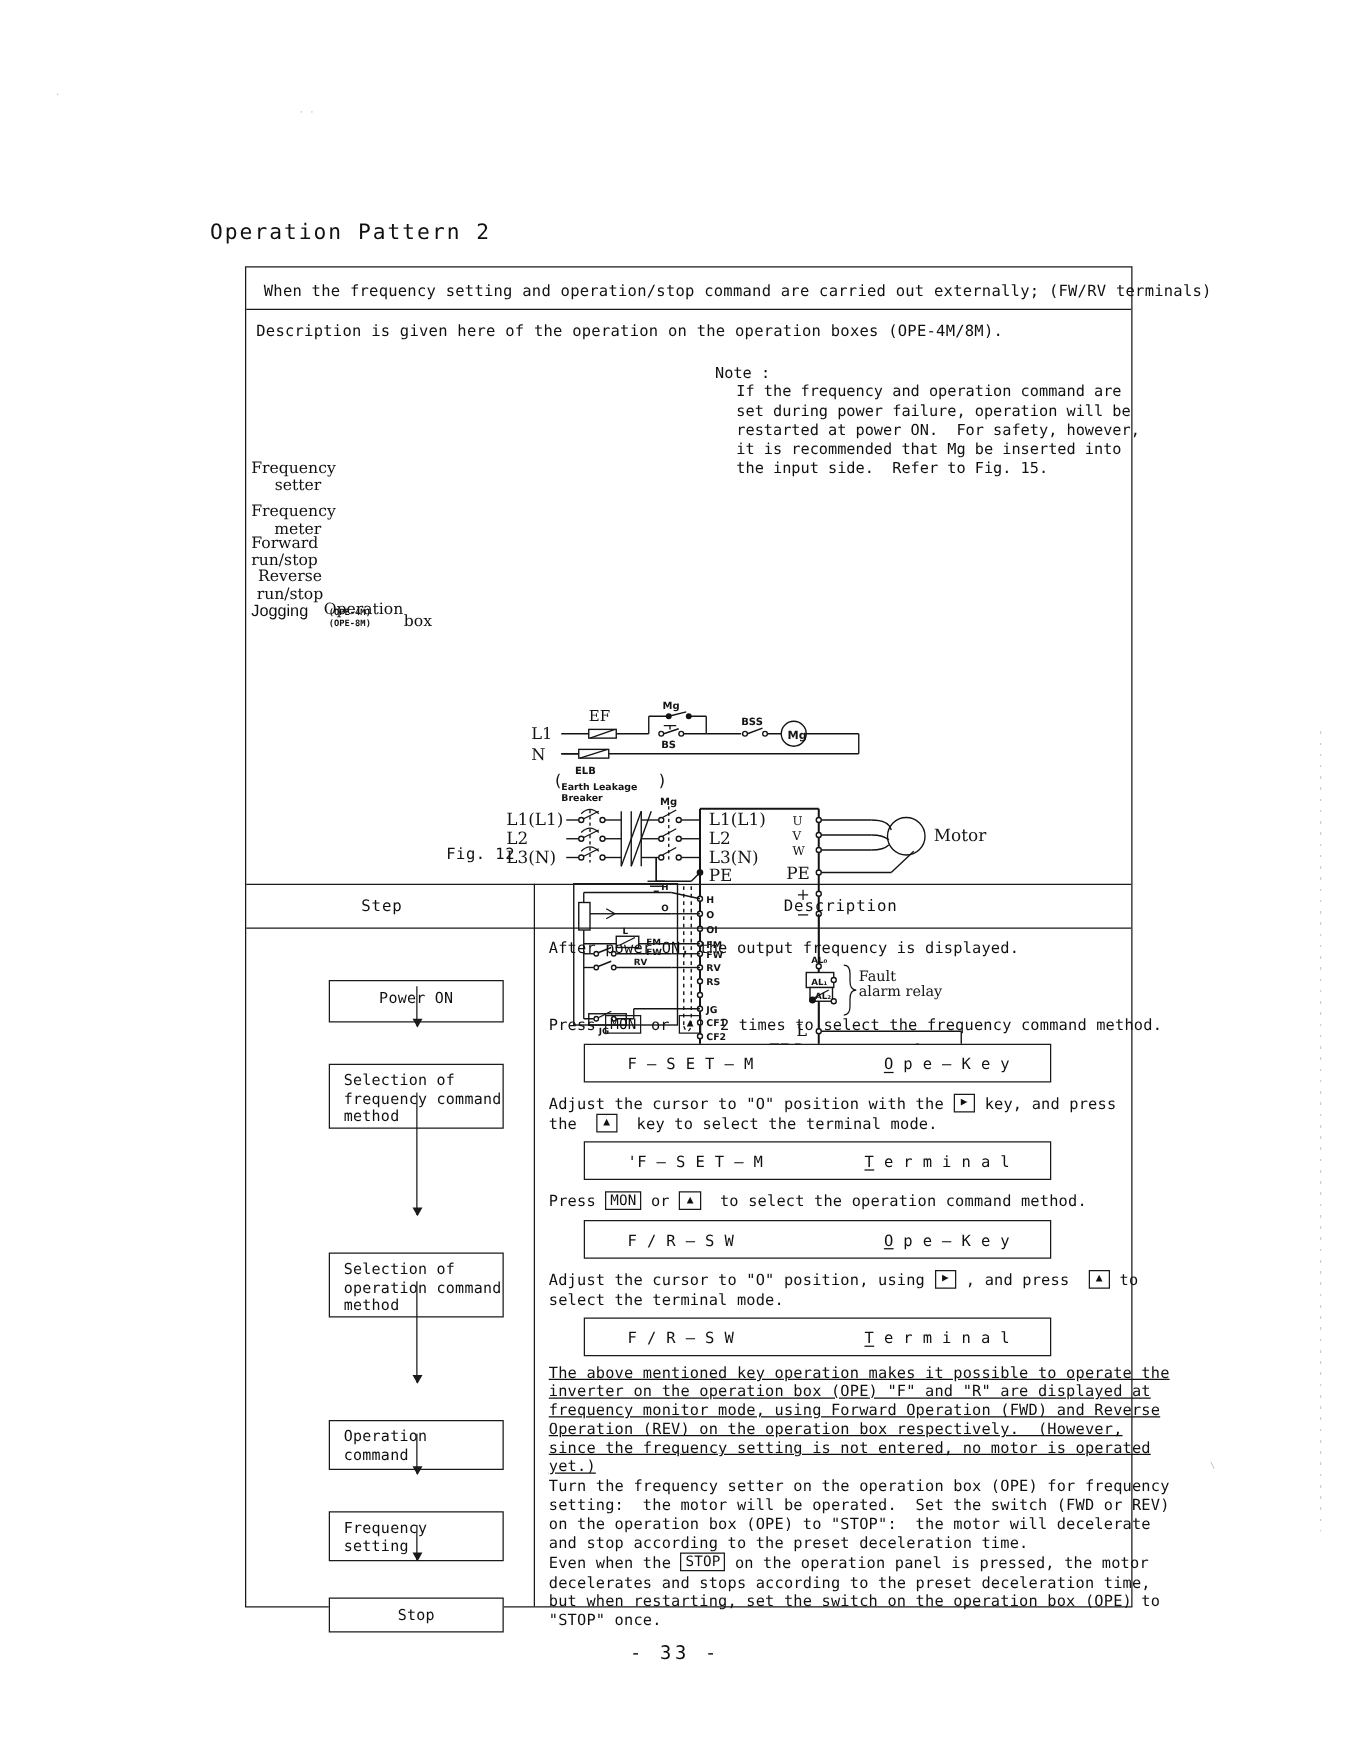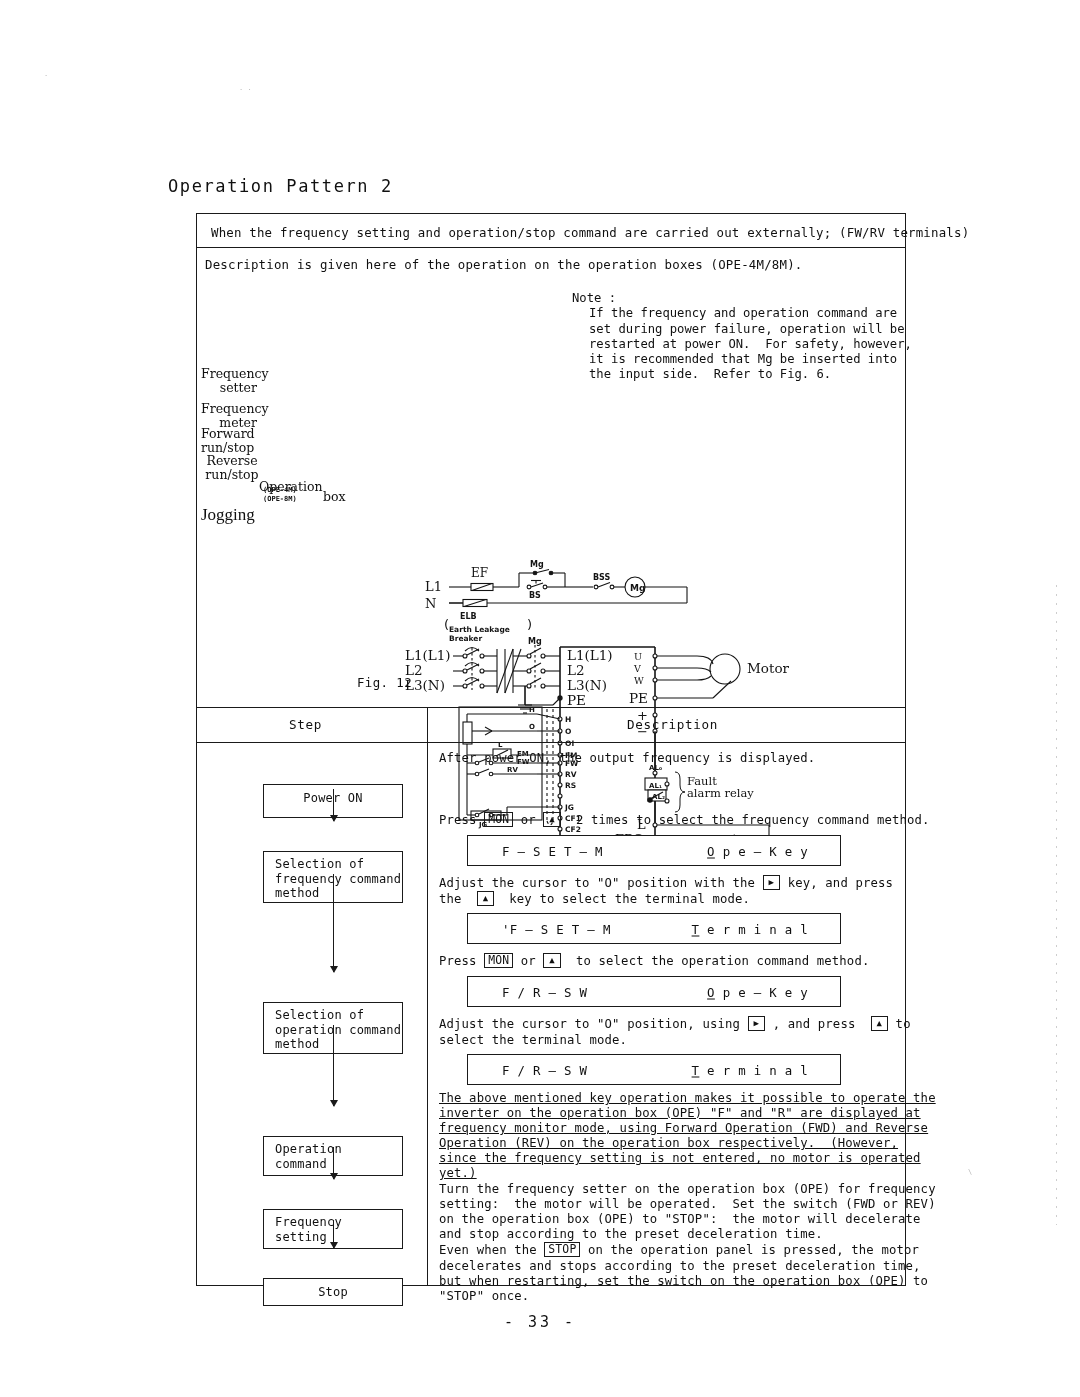--- a/index.html
+++ b/index.html
@@ -80,21 +80,21 @@
     <div class="hdr-txt">When the frequency setting and operation/stop command are carried out externally;  (FW/RV terminals)</div>
     <div class="hrule" style="top:33px;"></div>
     <div class="desc-txt">Description is given here of the operation on the operation boxes (OPE-4M/8M).</div>
 
     <div class="note">
       <span>Note :</span>
       <span style="display:inline-block;width:17px;"></span><span style="display:inline-block;vertical-align:top;">If the frequency and operation command are
 set during power failure, operation will be
 restarted at power ON.  For safety, however,
 it is recommended that Mg be inserted into
-the input side.  Refer to Fig. 6.</span>
+the input side.  Refer to Fig. 15.</span>
     </div>
 
     <div class="circuit">
       <svg width="470" height="295" viewBox="0 0 470 295">
         <g stroke="#141414" stroke-width="1.1" fill="none">
 
           <line x1="52" y1="28" x2="74" y2="28"></line>
           <rect x="74" y="24.5" width="22" height="7" fill="#fff"></rect>
           <line x1="75" y1="31.5" x2="95" y2="24.5"></line>
           <line x1="96" y1="28" x2="122" y2="28"></line>
@@ -351,21 +351,21 @@
     </div>
 
     <div style="position:absolute;left:4px;top:153px;font-family:'DejaVu Serif','Liberation Serif',serif;font-size:12.5px;line-height:13.5px;text-align:right;width:56px;white-space:pre;">Frequency
 setter</div>
     <div style="position:absolute;left:4px;top:188px;font-family:'DejaVu Serif','Liberation Serif',serif;font-size:12.5px;line-height:13.5px;text-align:right;width:56px;white-space:pre;">Frequency
 meter</div>
     <div style="position:absolute;left:4px;top:213px;font-family:'DejaVu Serif','Liberation Serif',serif;font-size:12.5px;line-height:13.5px;text-align:left;width:62px;white-space:pre;">Forward
 run/stop</div>
     <div style="position:absolute;left:4px;top:240px;font-family:'DejaVu Serif','Liberation Serif',serif;font-size:12.5px;line-height:13.5px;text-align:center;width:62px;white-space:pre;">Reverse
 run/stop</div>
-    <div style="position:absolute;left:4px;top:267px;font-family:Liberation Serif, serif;font-size:17px;margin-top:24px;">Jogging</div>
+    <div style="position:absolute;left:4px;top:267px;font-family:Liberation Sans, sans-serif;font-size:13px;">Jogging</div>
     <div style="position:absolute;left:62px;top:265px;font-family:'DejaVu Serif','Liberation Serif',serif;font-size:12.5px;">Operation</div>
     <div style="position:absolute;left:126px;top:275px;font-family:'DejaVu Serif','Liberation Serif',serif;font-size:12.5px;">box</div>
     <div style="position:absolute;left:66px;top:272px;font-size:7px;font-weight:bold;">(OPE-4M)</div>
     <div style="position:absolute;left:66px;top:281px;font-size:7px;font-weight:bold;">(OPE-8M)</div>
 
     <div class="figcap">Fig. 12</div>
 
     <div class="hrule" style="top:493px;"></div>
     <div class="hrule" style="top:528px;"></div>
     <div class="vdiv"></div>

